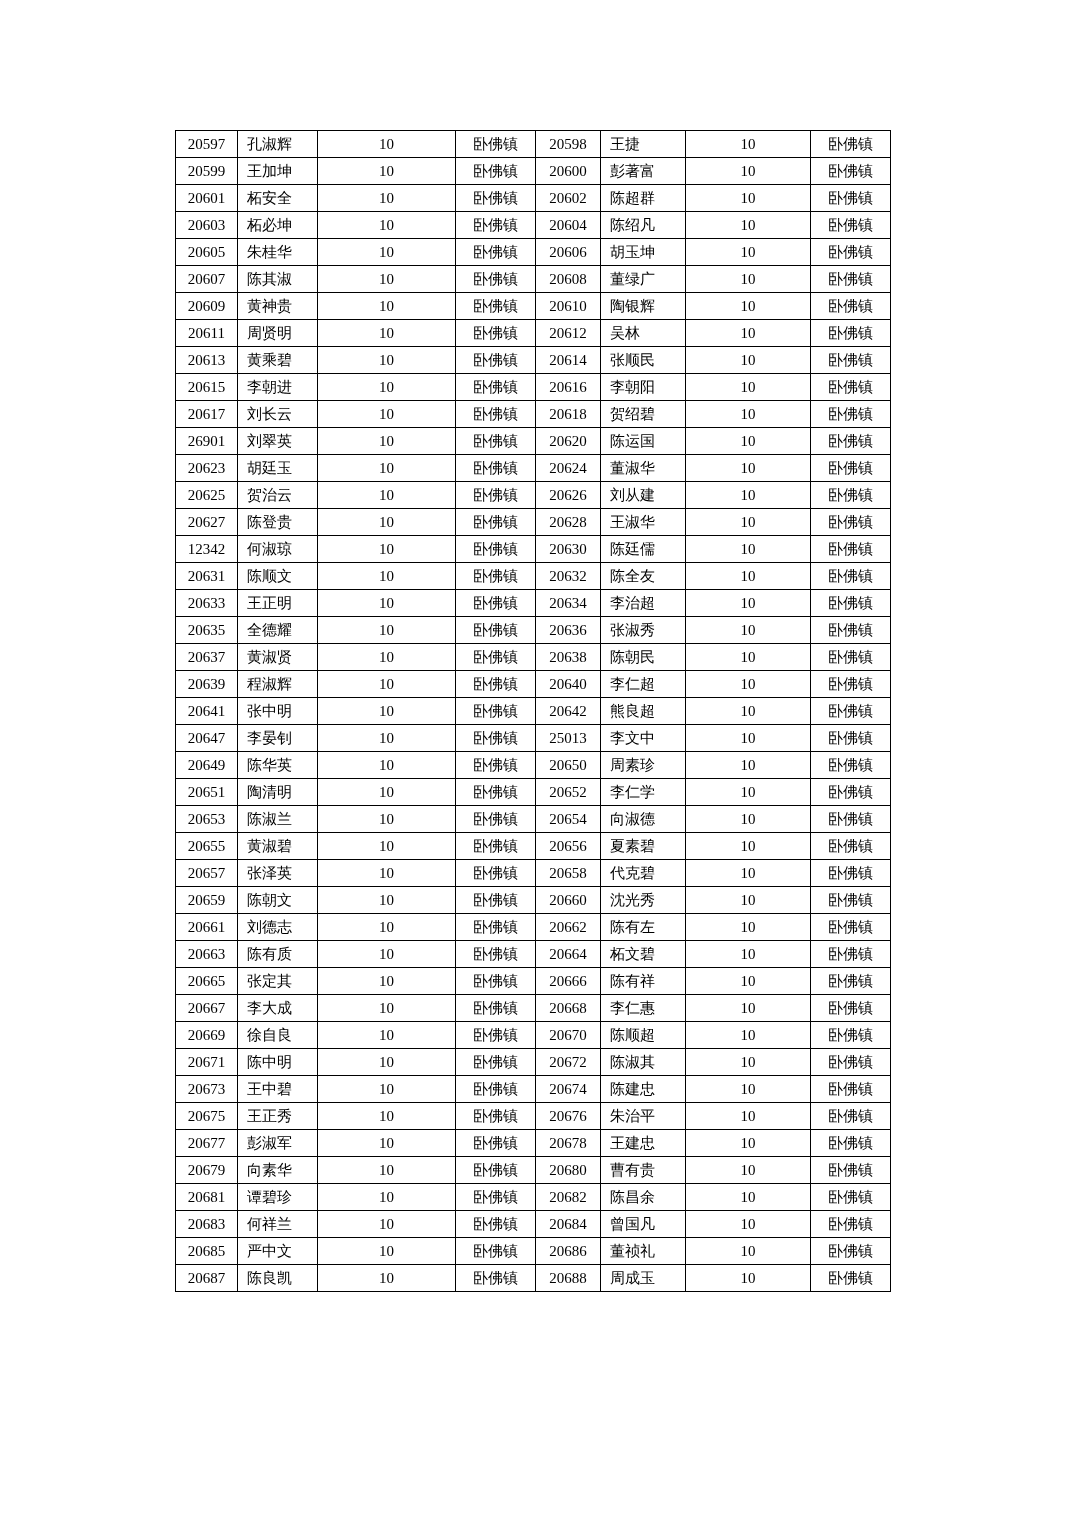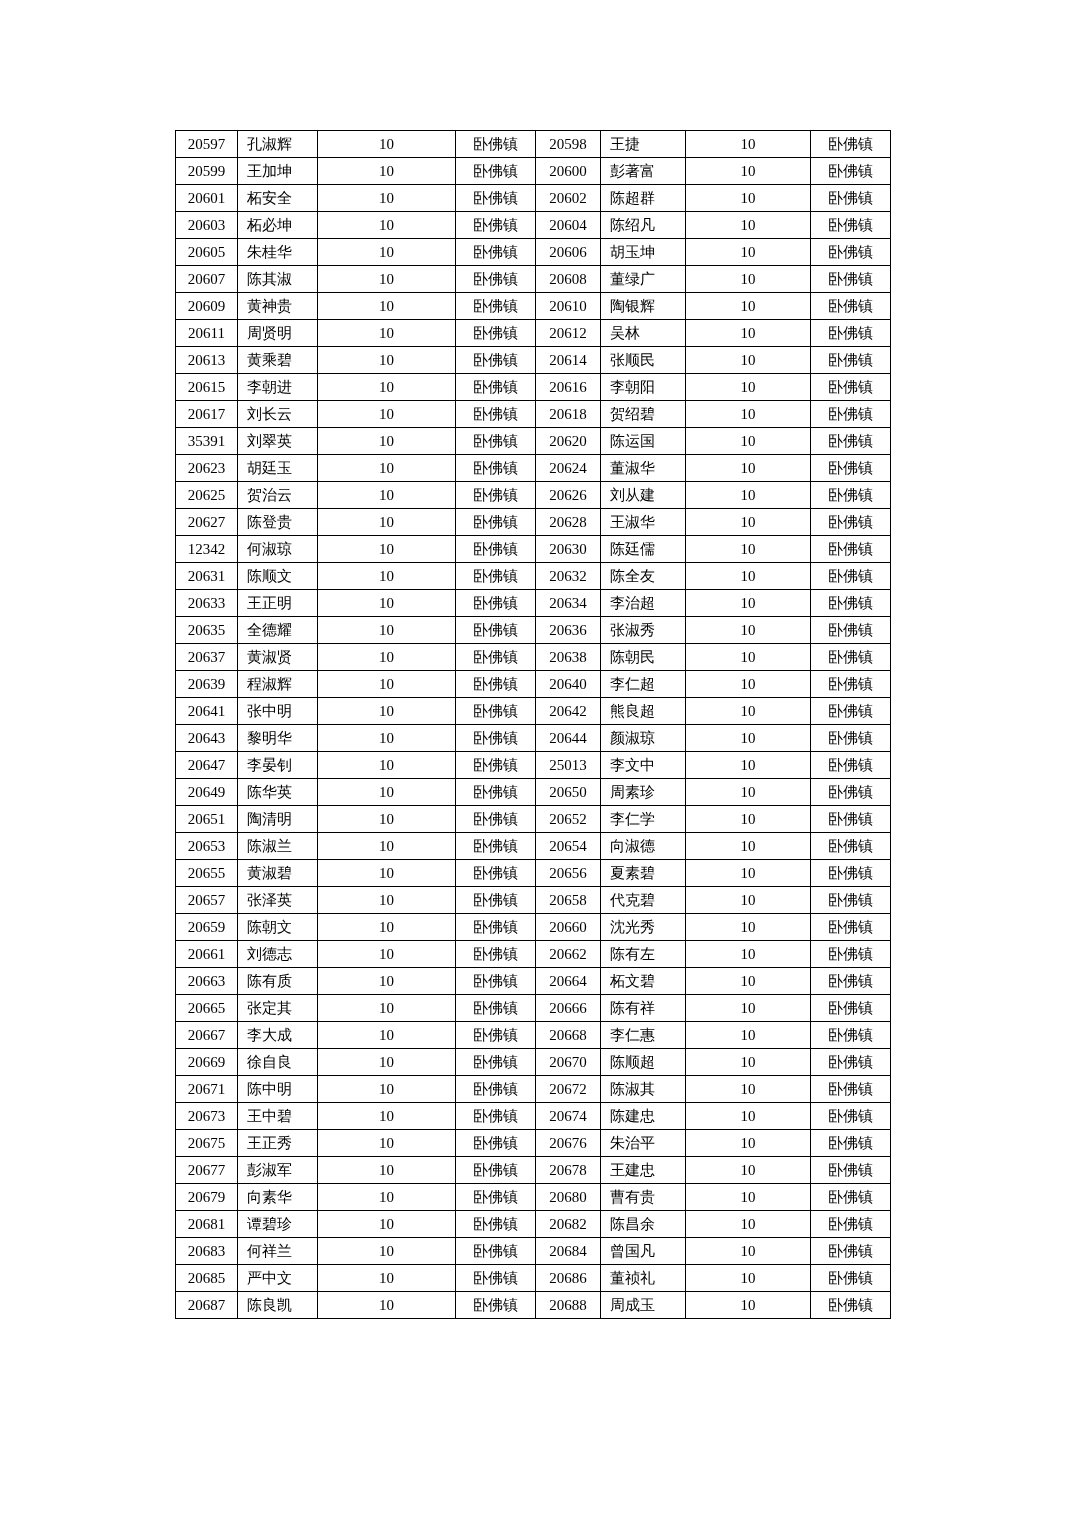--- a/index.html
+++ b/index.html
@@ -162,21 +162,21 @@
           <td>20617</td>
           <td class="name">刘长云</td>
           <td>10</td>
           <td>卧佛镇</td>
           <td>20618</td>
           <td class="name">贺绍碧</td>
           <td>10</td>
           <td>卧佛镇</td>
         </tr>
         <tr>
-          <td>35391</td>
+          <td>26901</td>
           <td class="name">刘翠英</td>
           <td>10</td>
           <td>卧佛镇</td>
           <td>20620</td>
           <td class="name">陈运国</td>
           <td>10</td>
           <td>卧佛镇</td>
         </tr>
         <tr>
           <td>20623</td>
@@ -268,30 +268,20 @@
           <td>10</td>
           <td>卧佛镇</td>
         </tr>
         <tr>
           <td>20641</td>
           <td class="name">张中明</td>
           <td>10</td>
           <td>卧佛镇</td>
           <td>20642</td>
           <td class="name">熊良超</td>
-          <td>10</td>
-          <td>卧佛镇</td>
-        </tr>
-        <tr>
-          <td>20643</td>
-          <td class="name">黎明华</td>
-          <td>10</td>
-          <td>卧佛镇</td>
-          <td>20644</td>
-          <td class="name">颜淑琼</td>
           <td>10</td>
           <td>卧佛镇</td>
         </tr>
         <tr>
           <td>20647</td>
           <td class="name">李晏钊</td>
           <td>10</td>
           <td>卧佛镇</td>
           <td>25013</td>
           <td class="name">李文中</td>

